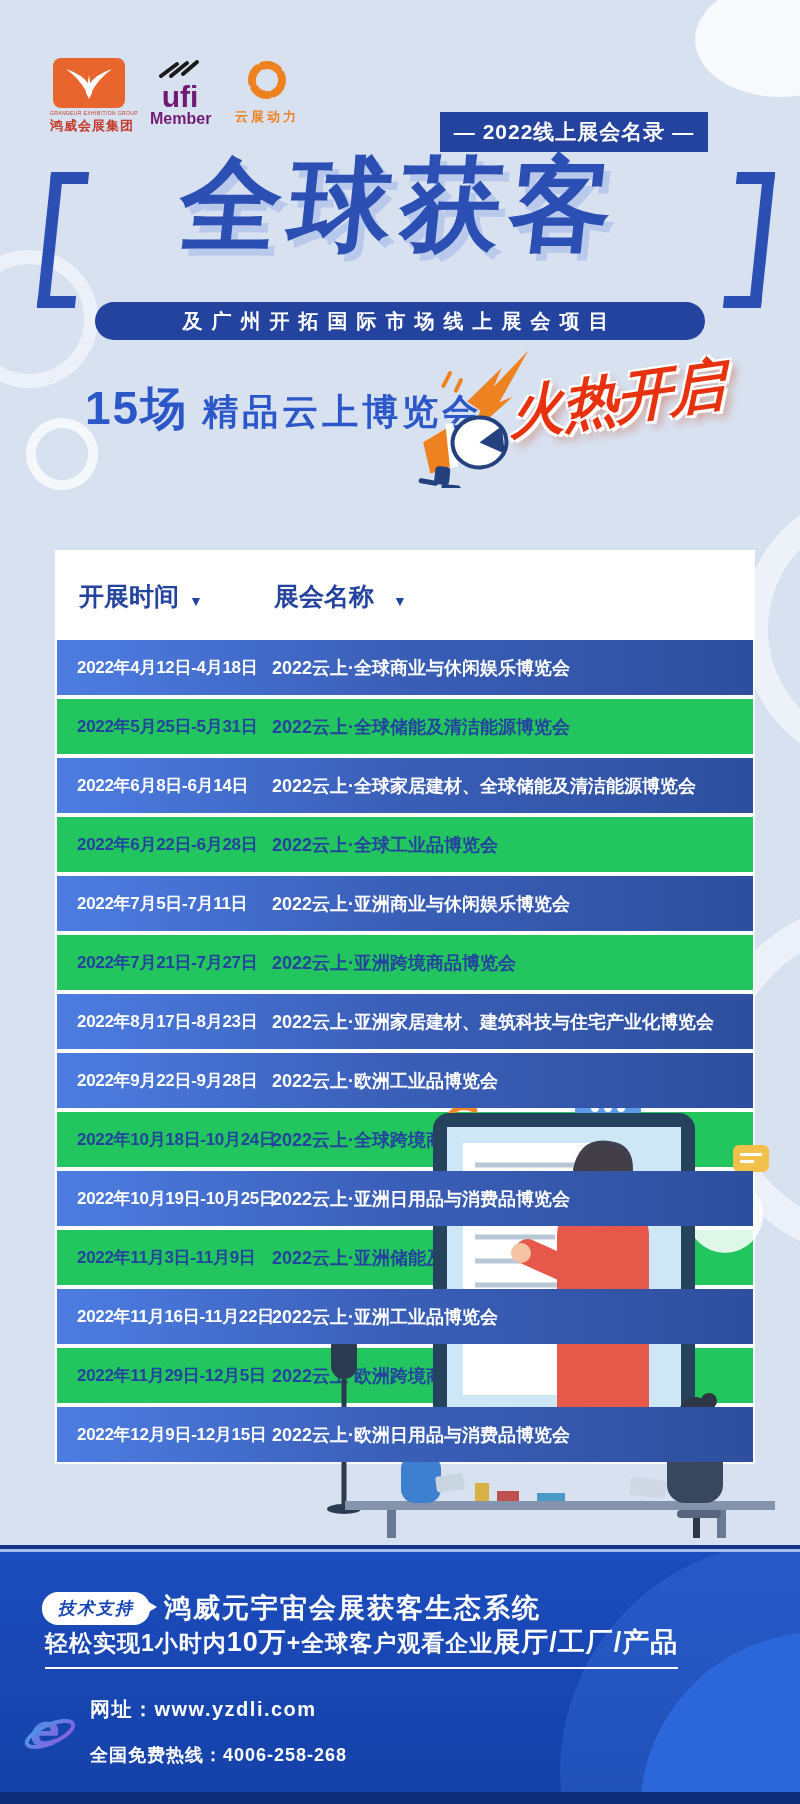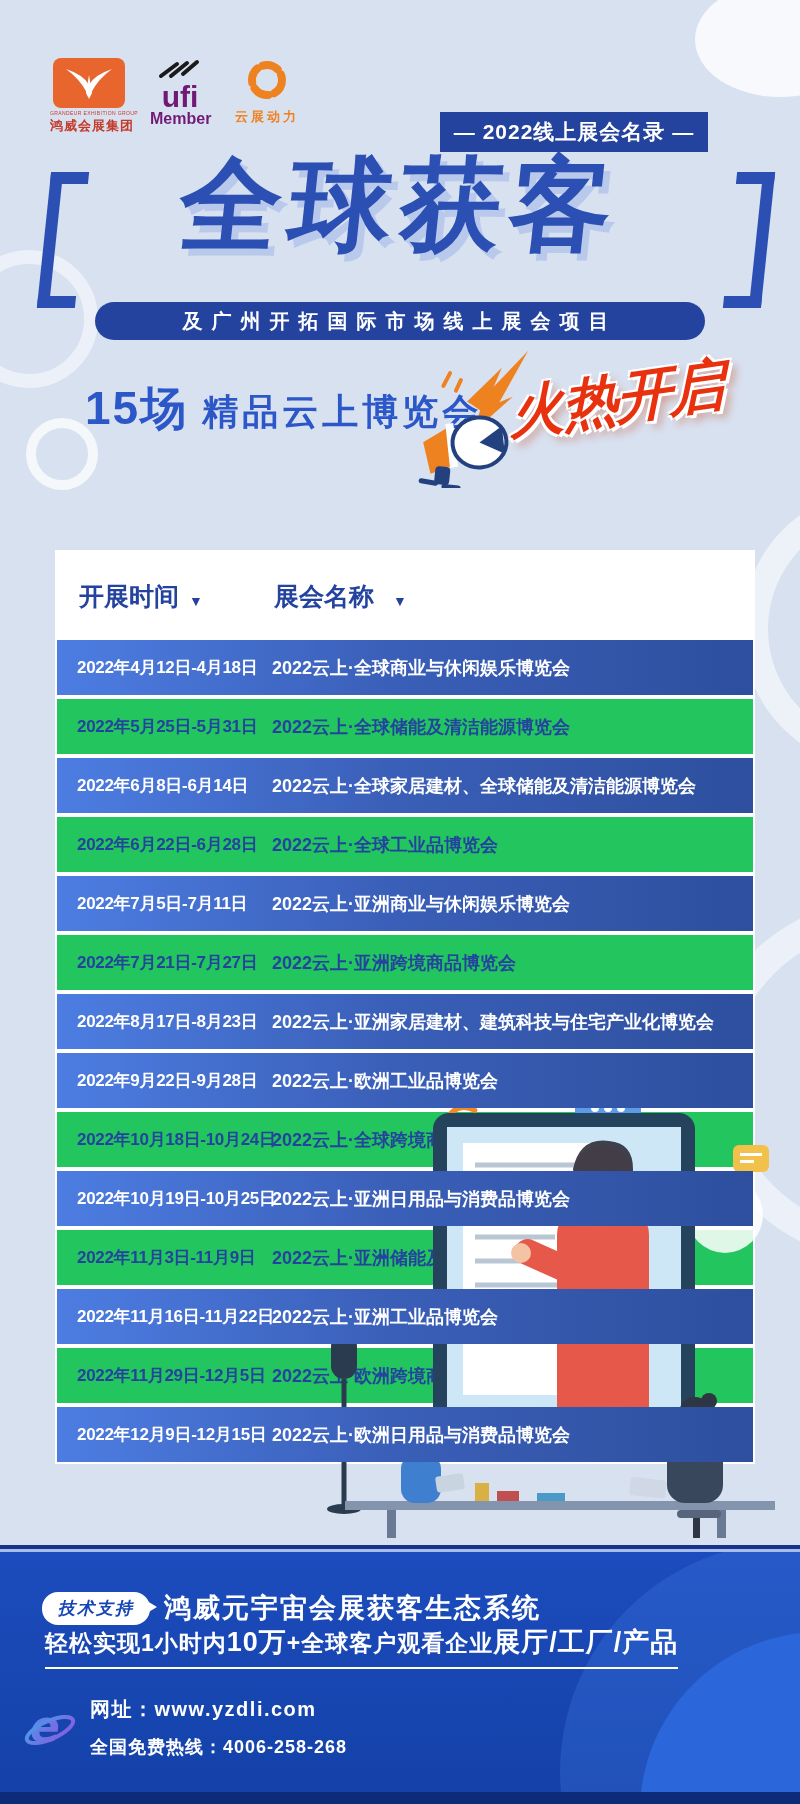--- a/index.html
+++ b/index.html
@@ -76,21 +76,21 @@
   .f-badge{background:#fff;color:#1745b5;font-size:17px;font-weight:900;font-style:italic;
     padding:5px 16px;border-radius:16px;position:relative;letter-spacing:2px;white-space:nowrap;}
   .f-badge::after{content:"";position:absolute;right:-7px;top:9px;border-left:10px solid #fff;border-top:6px solid transparent;border-bottom:6px solid transparent;}
   .f-title{color:#fff;font-size:27px;font-weight:900;letter-spacing:2px;white-space:nowrap;}
   .f-line2{position:absolute;left:45px;top:72px;color:#fff;font-size:23px;font-weight:700;
     border-bottom:2px solid #fff;padding-bottom:7px;white-space:nowrap;letter-spacing:1px;}
   .f-line2 .strong{font-size:27px;font-weight:900;}
   .f-contact{position:absolute;left:24px;top:144px;display:flex;gap:14px;align-items:center;}
   .f-contact .txt{color:#fff;font-weight:700;}
   .f-web{font-size:20px;letter-spacing:1.5px;}
-  .f-tel{font-size:18px;letter-spacing:1px;margin-top:12px;}
+  .f-tel{font-size:18px;letter-spacing:1px;margin-top:20px;}
   .bottom-strip{left:0;top:1792px;width:800px;height:12px;background:#0c2b78;}
 </style>
 </head>
 <body>
 
 <div class="deco d1"></div>
 <div class="deco d2"></div>
 <div class="deco d3"></div>
 <div class="deco d4"></div>
 <div class="deco d5"></div>

